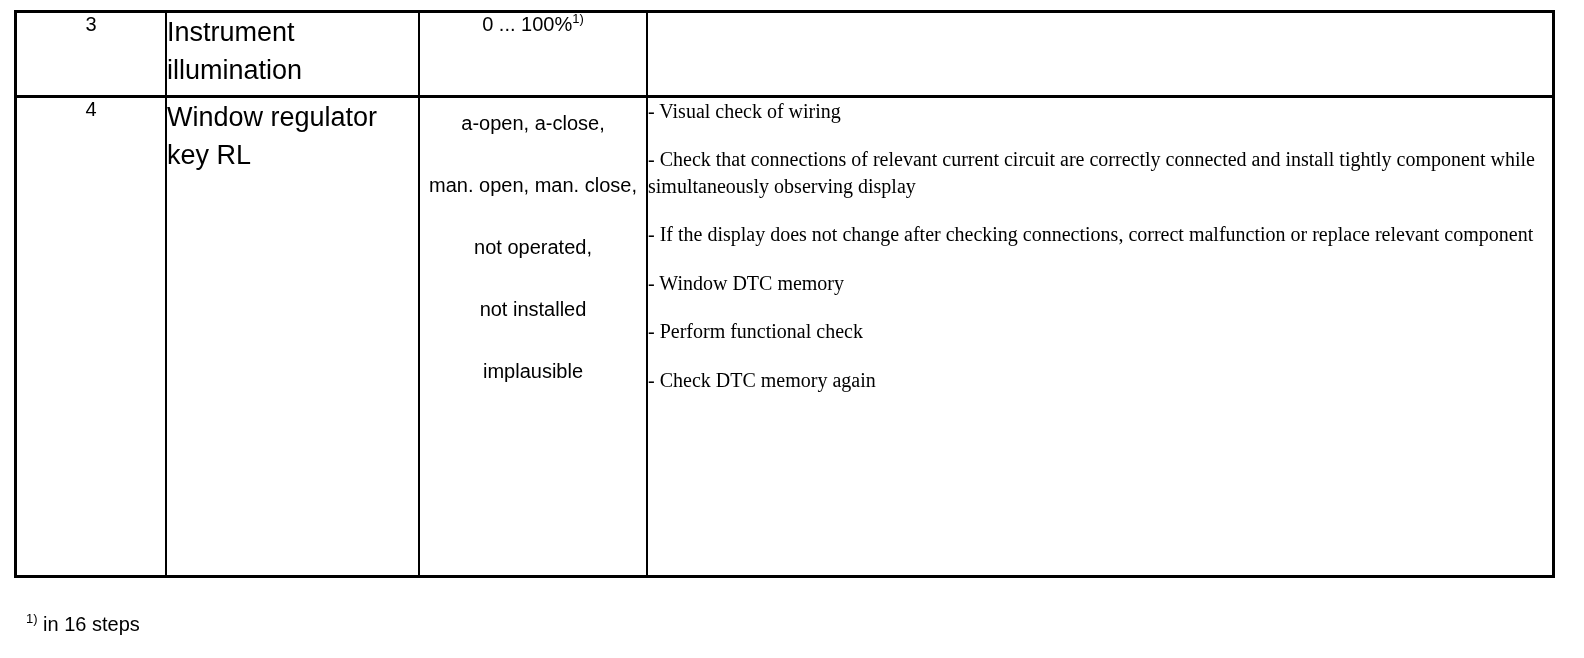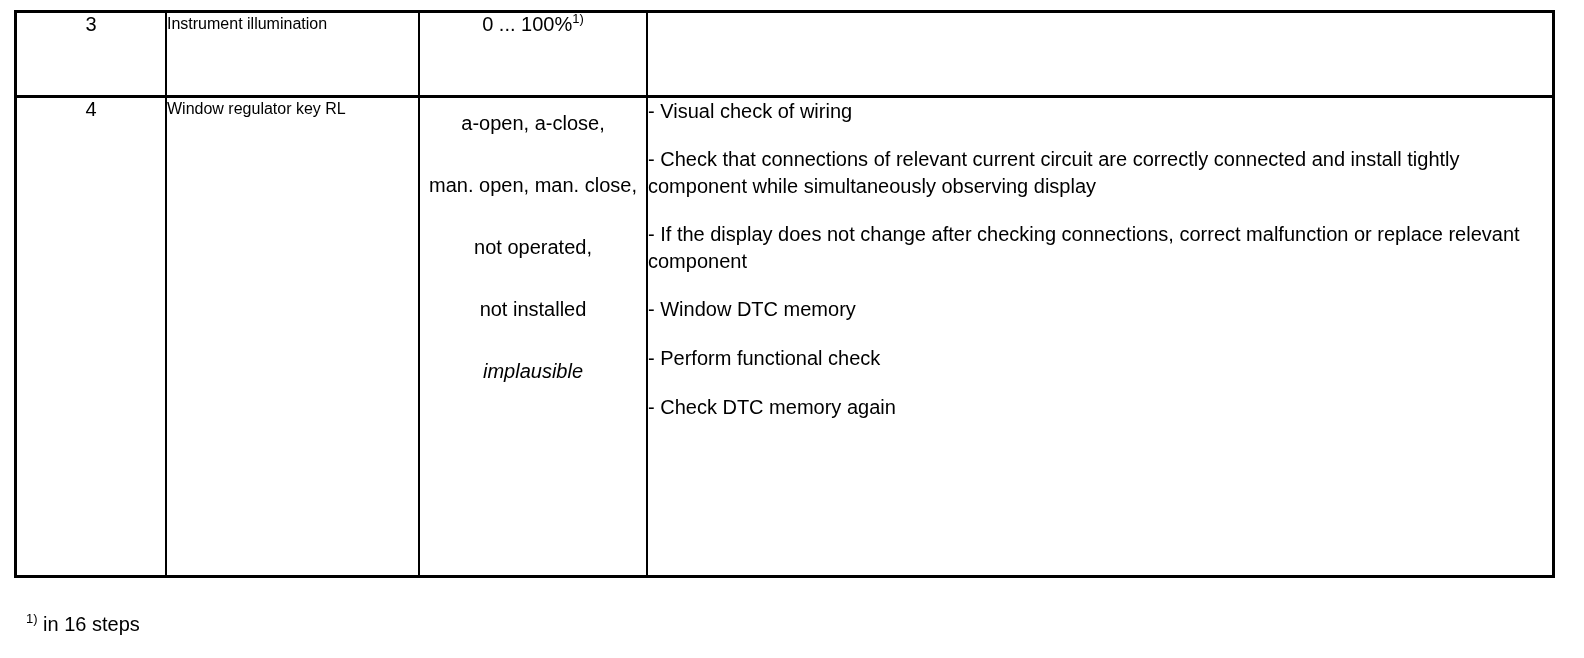--- a/index.html
+++ b/index.html
@@ -70,21 +70,21 @@
   .r3-row { height: 83px; }
   .cell-num {
     text-align: center;
     vertical-align: top;
     font-size: 20px;
     padding-top: 11px;
   }
   .cell-desig {
     text-align: left;
     vertical-align: top;
-    font-size: 16px;
+    font-size: 27px;
     line-height: 1.42;
     padding: 10px 8px 0 10px;
   }
   .cell-contents-3 {
     text-align: center;
     vertical-align: top;
     font-size: 20px;
     padding-top: 20px;
   }
   sup.fn {
@@ -109,36 +109,37 @@
   }
   .contents-list {
     list-style: none;
     margin: 0;
     padding: 0;
   }
   .contents-list li {
     margin: 0 0 36px 0;
   }
   .contents-list li:first-child { margin-top: 12px; }
-  .contents-list li:last-child { margin-bottom: 0; font-style: italic; }
+  .contents-list li:last-child { margin-bottom: 0; }
 
   .cell-action {
     text-align: left;
     vertical-align: top;
     font-size: 20px;
     line-height: 1.33;
     padding: 20px 22px 0 16px;
   }
   .action-list {
     list-style: none;
     margin: 0;
     padding: 0;
   }
   .action-list li {
     margin: 0 0 22px 0;
+    font-family: Liberation Serif, serif;
   }
   .action-list li:last-child { margin-bottom: 0; }
 
   
   .footnote {
     position: absolute;
     left: 26px;
     top: 612px;
     font-size: 20px;
     line-height: 1.2;

